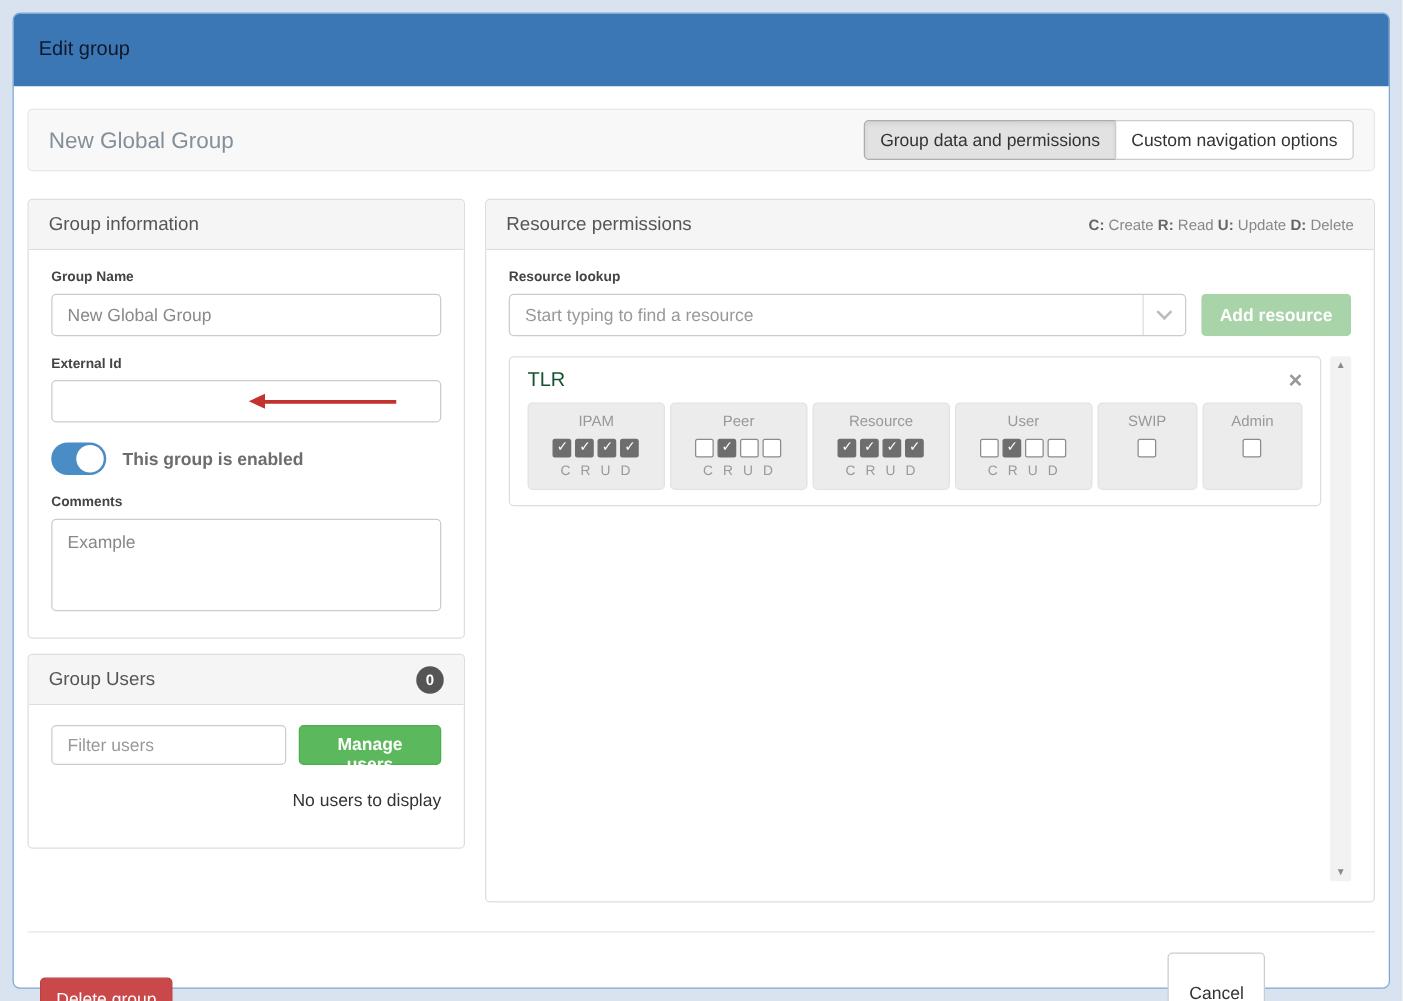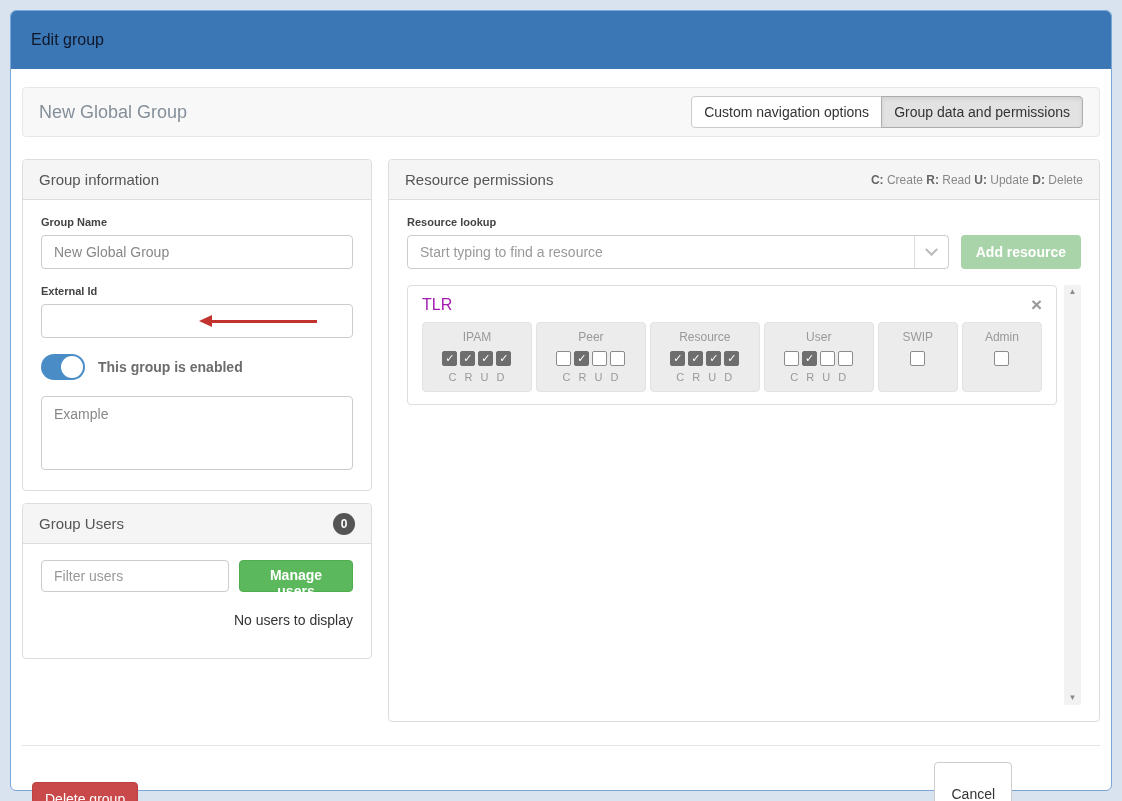--- a/index.html
+++ b/index.html
@@ -91,21 +91,21 @@
   .select-chevron {
     position:absolute; right:1px; top:1px; width:34px; height:32px;
     border-left:1px solid #ddd; display:flex; align-items:center; justify-content:center; cursor:pointer;
   }
   .select-chevron i { border:solid #bbb; border-width:0 2px 2px 0; padding:3.5px; transform:rotate(45deg) translate(-2px,-2px); }
   .btn-pale-green { background:var(--pale-green,#a9d3a9); color:#fff; padding:6px 14px; height:34px; font-weight:bold; }
 
   .scroll-area { position:relative; flex:1; padding-right:24px; }
   .resource-card { border:1px solid #ddd; border-radius:4px; padding:9px 14px 12px; }
   .card-top { display:flex; align-items:center; justify-content:space-between; }
-  .card-title { font-size:16px; color:#a21caf; }
+  .card-title { font-size:16px; color:#14532d; }
   .close-x { font-size:19px; color:#999; font-weight:bold; line-height:1; cursor:pointer; }
   .perm-row { display:flex; gap:4px; margin-top:8px; }
   .perm-cell {
     background:#ececec; border:1px solid #e2e2e2; border-radius:4px;
     text-align:center; padding:7px 6px 8px; flex:1.45;
   }
   .perm-cell.narrow { flex:1; }
   .cell-title { font-size:12px; color:#999; }
   .cb-row { display:flex; justify-content:center; gap:3px; margin-top:7px; }
   .cb {
@@ -137,22 +137,22 @@
 <div class="modal">
   <div class="modal-header">
     <span>Edit group</span>
   </div>
 
   <div class="modal-body">
 
     <div class="topbar">
       <div class="page-title">New Global Group</div>
       <div class="tab-group">
+        <button class="tab-btn active">Group data and permissions</button>
         <button class="tab-btn">Custom navigation options</button>
-        <button class="tab-btn active">Group data and permissions</button>
       </div>
     </div>
 
     <div class="columns">
 
       <div class="left-col">
 
         <div class="panel">
           <div class="panel-header">
             <span>Group information</span>
@@ -167,20 +167,21 @@
                 <span class="arrow-head"></span>
                   <span class="arrow-line"></span>
               </div>
             </div>
             <div class="toggle-row">
               <div class="toggle">
                 <span class="knob"></span>
               </div>
               <span class="toggle-label">This group is enabled</span>
             </div>
+            <div class="field-label">Comments</div>
             <textarea class="text-input" style="">Example</textarea>
           </div>
         </div>
 
         <div class="panel gu-panel">
           <div class="panel-header">
             <span>Group Users</span>
             <span class="badge">0</span>
           </div>
           <div class="panel-body">

